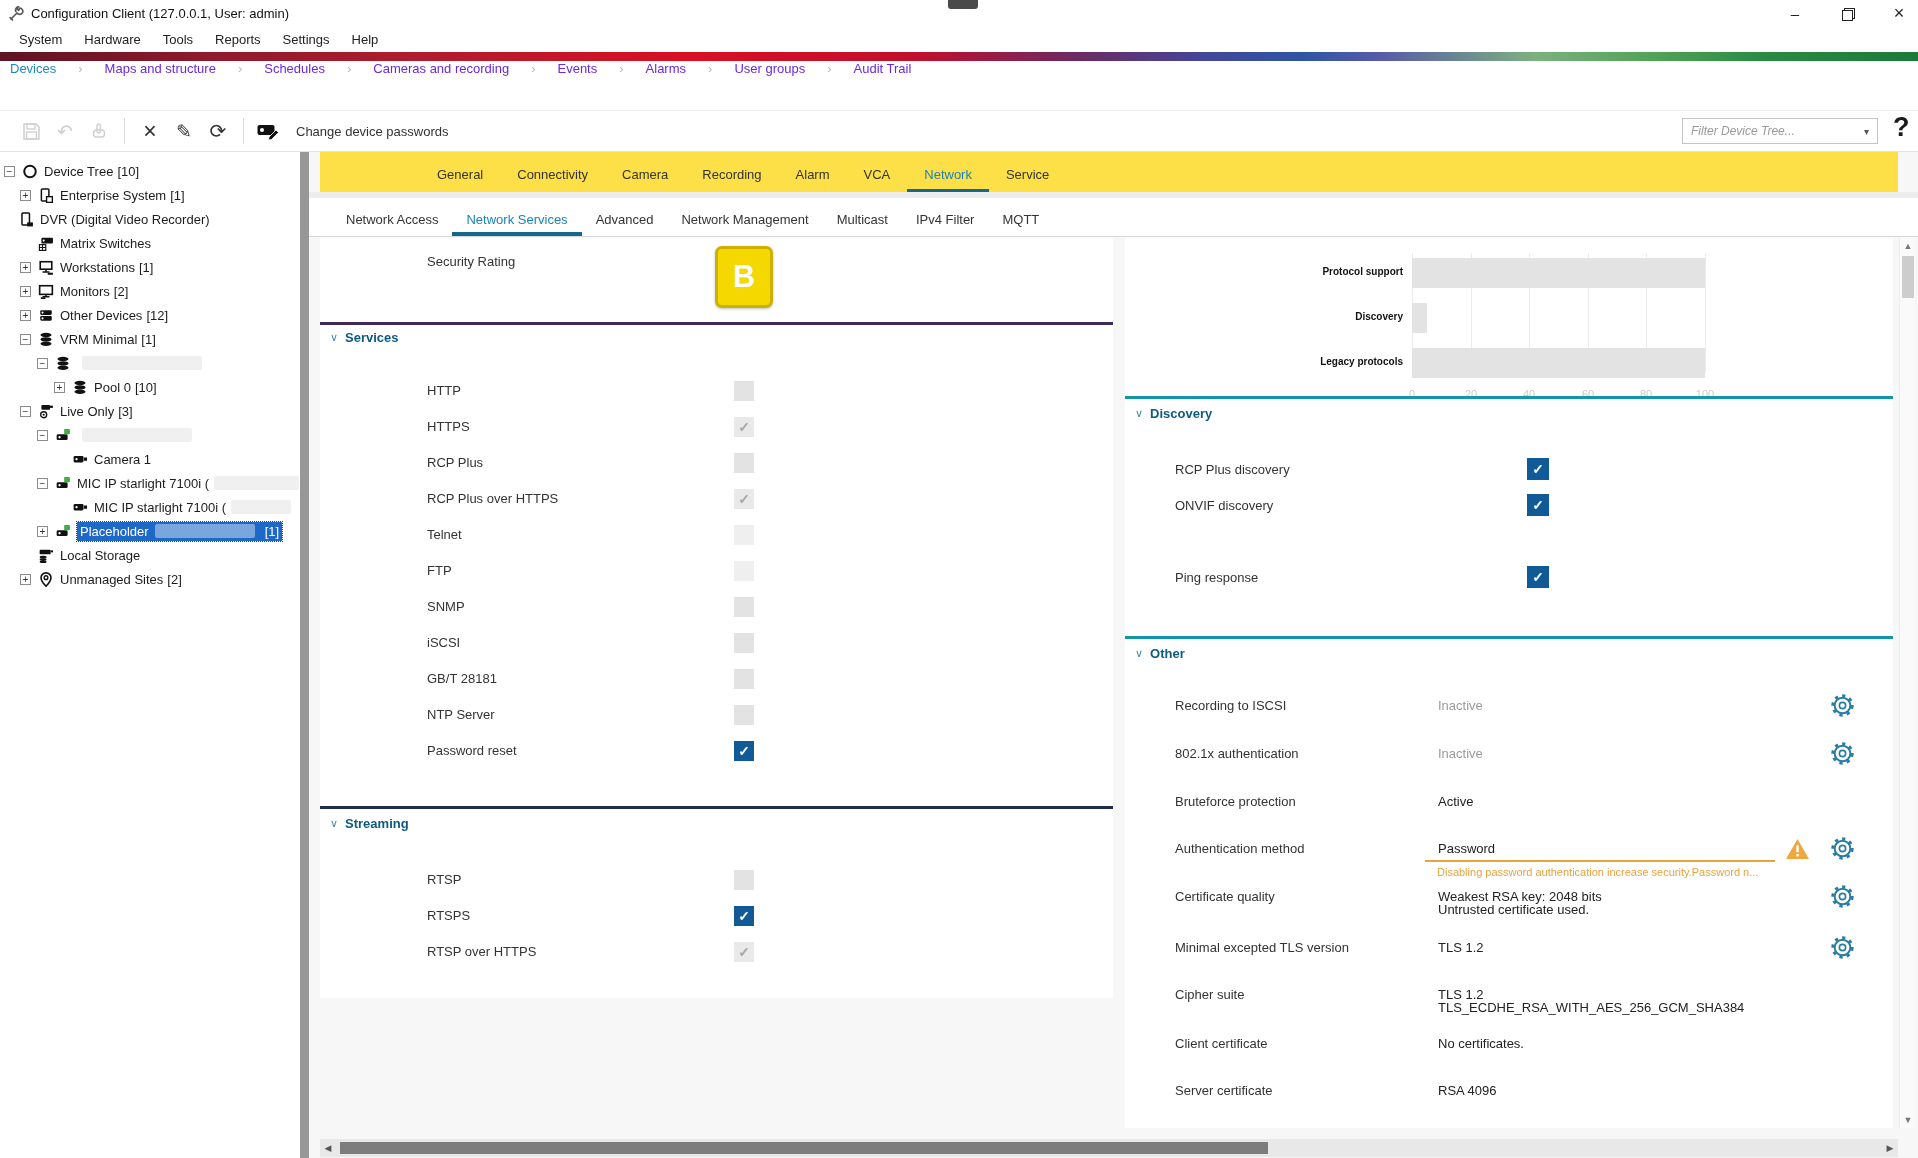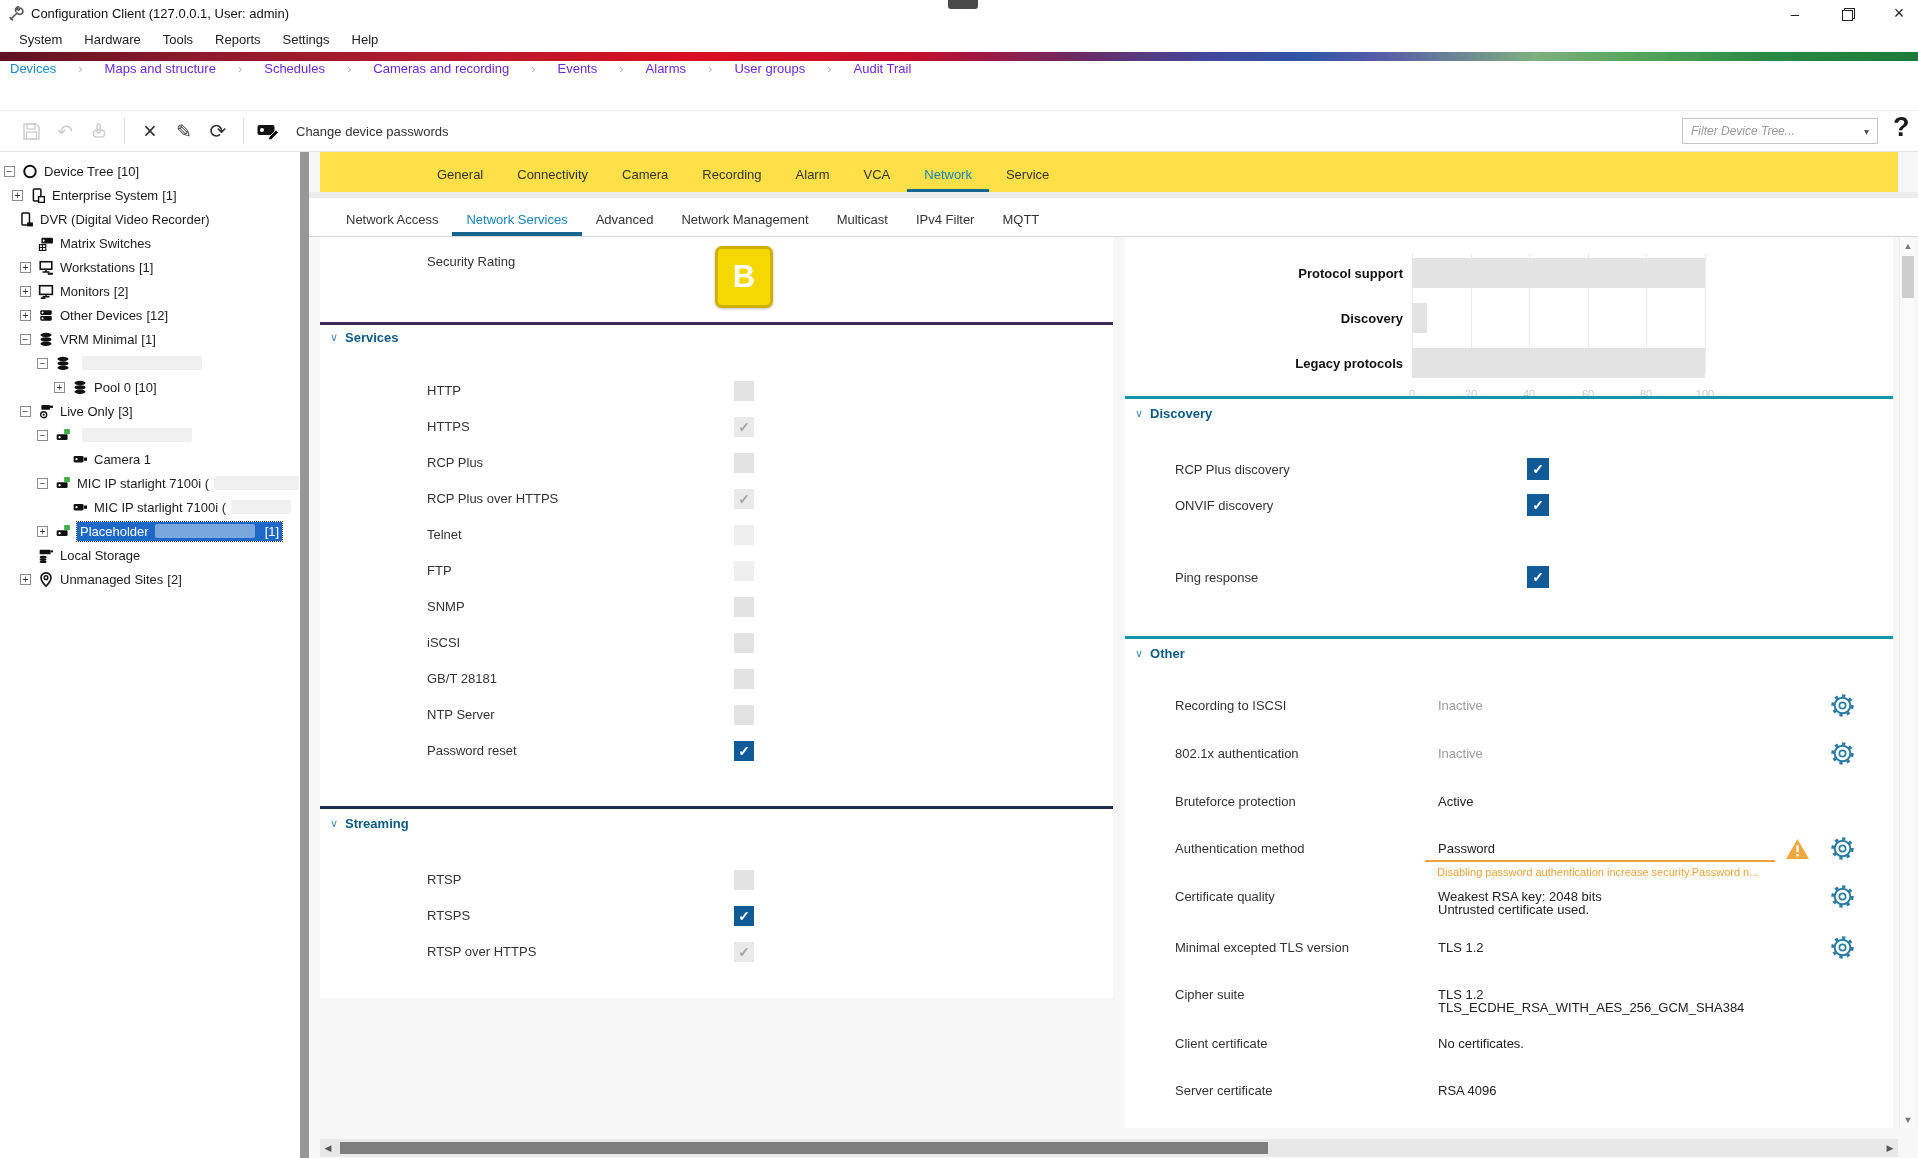--- a/index.html
+++ b/index.html
@@ -85,21 +85,21 @@
   .cb.off-disabled{background:#efefef}
   .cb.on{background:#0f5a97;color:#fff}
   .cb.on-disabled{background:#e9e9e9;color:#a6a6a6}
 
   .rating-badge{position:absolute;left:395px;top:8px;width:58px;height:62px;background:#f4d800;border:3px solid #cdb000;border-radius:7px;display:flex;align-items:center;justify-content:center;color:#fff;font-size:31px;font-weight:bold;box-shadow:0 1px 3px rgba(0,0,0,.25)}
 
   
   .chart{position:absolute;left:0;top:10px;width:600px;height:130px}
   .gridline{position:absolute;top:5px;height:120px;width:1px;background:#ececec}
   .cbarrow{position:absolute;left:0;height:30px;width:600px}
-  .cbarlabel{position:absolute;left:0;width:278px;text-align:right;font-weight:bold;font-size:13px;color:#111;top:8px}
+  .cbarlabel{position:absolute;left:0;width:278px;text-align:right;font-weight:bold;font-size:10px;color:#111;top:8px}
   .cbartrack{position:absolute;left:287px;top:0;width:293px;height:30px}
   .cbar{height:30px;background:#e3e3e3}
   .ctick{position:absolute;top:140px;width:40px;margin-left:-20px;text-align:center;color:#cbcbcb;font-size:11px}
 
   
   .rlabel{position:absolute;left:50px;color:#333}
   .rvalue{position:absolute;left:313px;color:#222}
   .rvalue.muted{color:#9b9b9b}
   .rgear{position:absolute;left:706px;margin-top:-4px}
   .rwarn{position:absolute;left:660px;margin-top:-3px}
@@ -207,21 +207,21 @@
     <div class="trow" style="padding-left:4px">
       <span class="exp minus"></span>
       <span class="ticon">
           <svg viewBox="0 0 13 13">
             <circle cx="6.5" cy="6.5" r="5" fill="none" stroke="#111" stroke-width="1.7"></circle>
           </svg>
         </span>
       <span class="tlabel">Device Tree</span>
       <span class="tcount">[10]</span>
     </div>
-    <div class="trow" style="padding-left:12px">
+    <div class="trow" style="padding-left:20px">
       <span class="exp plus"></span>
       <span class="ticon">
           <svg viewBox="0 0 13 13">
             <rect x="2.5" y="0.8" width="6.5" height="10.5" rx="0.8" fill="none" stroke="#111" stroke-width="1.3"></rect>
             <rect x="7" y="7.5" width="5" height="5" fill="#fff" stroke="#111" stroke-width="1.2"></rect>
           </svg>
         </span>
       <span class="tlabel">Enterprise System</span>
       <span class="tcount">[1]</span>
     </div>

